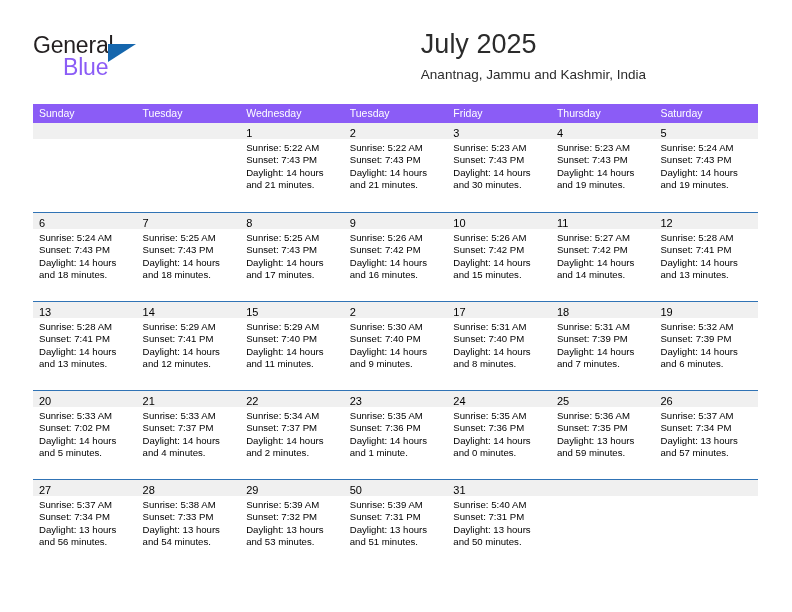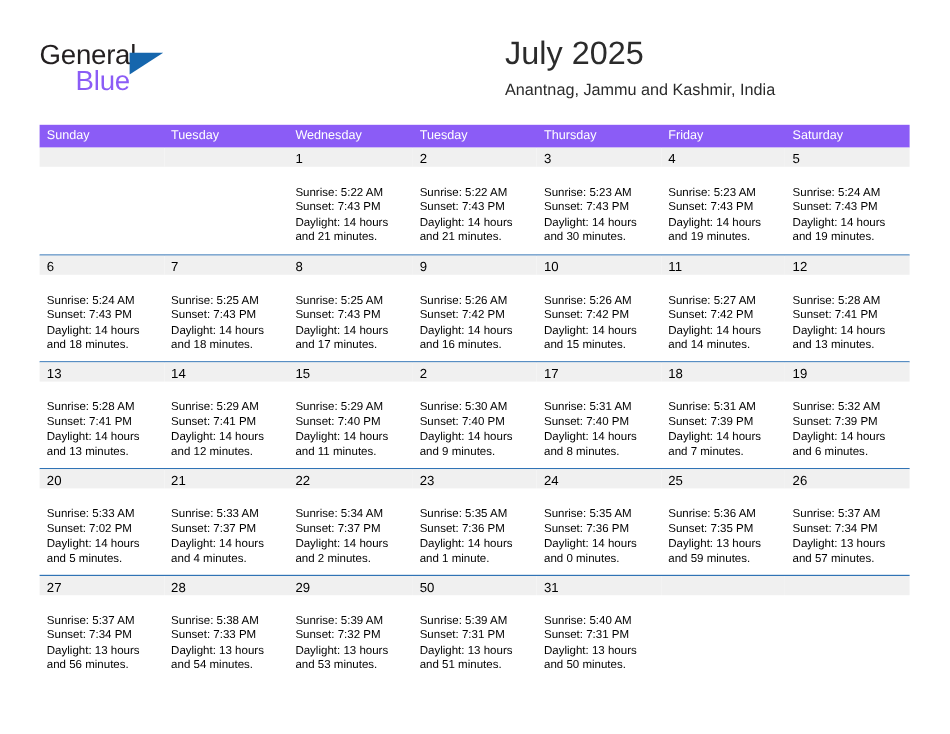--- a/index.html
+++ b/index.html
@@ -136,21 +136,21 @@
   .daynum {
     font-size: 11px;
     line-height: 16px;
     color: #000000;
   }
   .daycell.empty .daynum-band {
     background: #f0f0f0;
   }
 
   .details {
-    padding: 16px 5px 0 6px;
+    padding: 3px 5px 0 6px;
     box-sizing: border-box;
   }
   .details .line {
     font-size: 9.6px;
     line-height: 12.4px;
     color: #000000;
     white-space: nowrap;
   }
 
 </style>
@@ -173,22 +173,22 @@
     </div>
 
   </div>
 
   <div class="calendar">
     <div class="cal-head" id="weekday-row">
         <div class="hcell">Sunday</div>
         <div class="hcell">Tuesday</div>
         <div class="hcell">Wednesday</div>
         <div class="hcell">Tuesday</div>
+        <div class="hcell">Friday</div>
         <div class="hcell">Thursday</div>
-        <div class="hcell">Friday</div>
         <div class="hcell">Saturday</div>
       </div>
     <div id="weeks-container">
         <div class="week">
           <div class="daycell empty">
             <div class="daynum-band"><span class="daynum"></span></div>
           </div>
           <div class="daycell empty">
             <div class="daynum-band"><span class="daynum"></span></div>
           </div>

